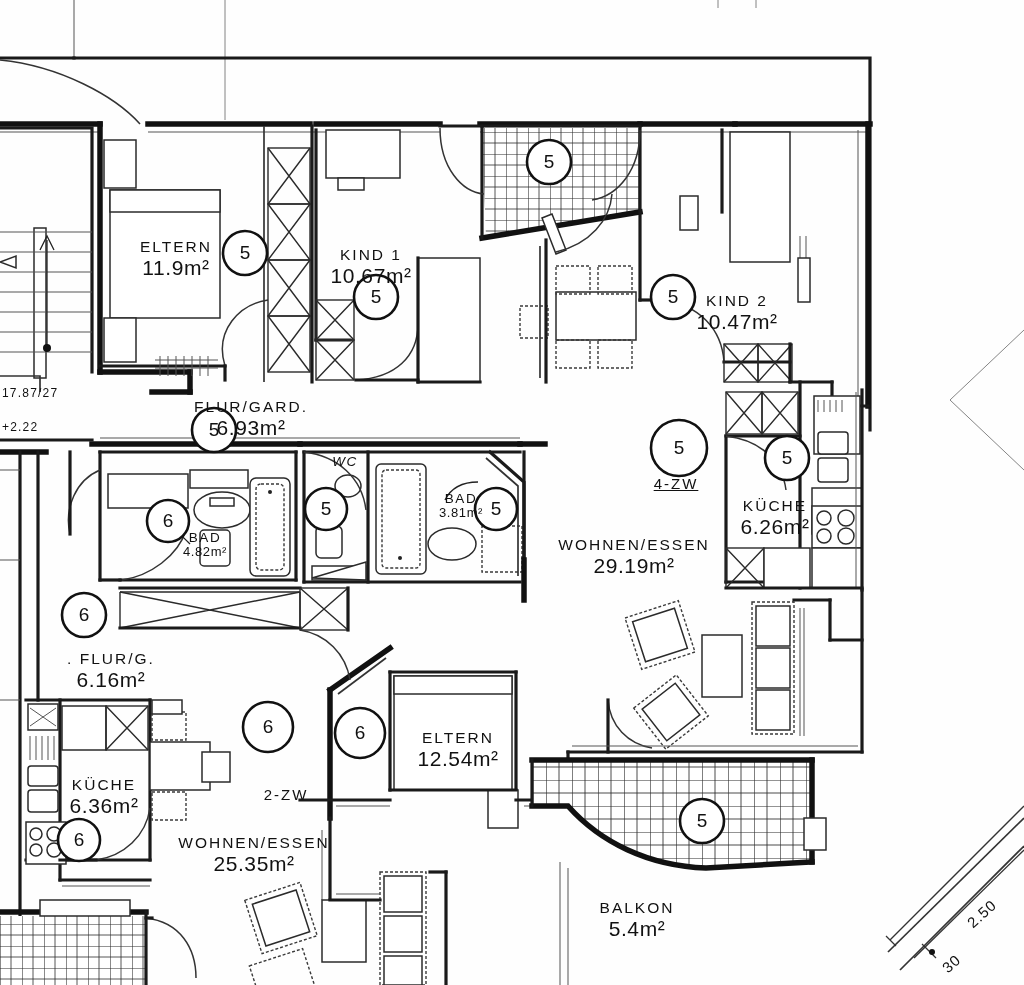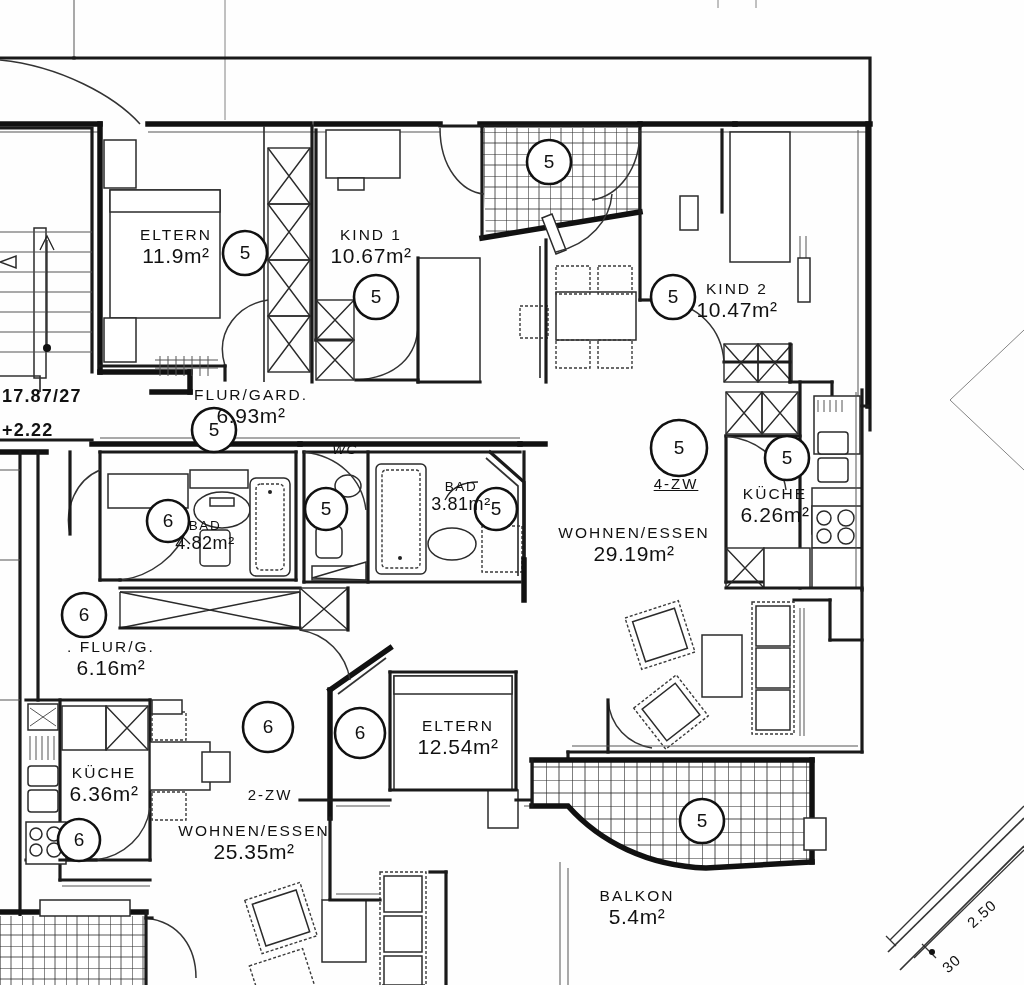--- a/index.html
+++ b/index.html
@@ -29,30 +29,30 @@
     position:absolute;
     font-family:"Liberation Sans",sans-serif;
     color:#111;
     white-space:nowrap;
     letter-spacing:0.8px;
     font-weight:400;
     line-height:1.14;
     text-align:center;
     transform:translateX(-50%);
   }
-  .lbl .nm{display:block;font-size:15.5px;letter-spacing:2px;}
+  .lbl .nm{display:block;font-size:15.5px;letter-spacing:2px;margin-top:12px;}
   .lbl .ar{display:block;font-size:21px;letter-spacing:0.6px;}
   .lbl.small .nm{font-size:13.5px;letter-spacing:1.6px;}
-  .lbl.small .ar{font-size:18px;}
+  .lbl.small .ar{font-size:13px;}
   .zw{
     position:absolute;font-size:15px;color:#111;letter-spacing:2px;
     transform:translateX(-50%);white-space:nowrap;
   }
   .edge-note{
-    position:absolute;font-size:18px;color:#111;letter-spacing:1.2px;white-space:nowrap;font-weight:bold;
+    position:absolute;font-size:12px;color:#111;letter-spacing:1.2px;white-space:nowrap;
   }
   .mknum{
     position:absolute;font-size:19px;color:#111;
     transform:translate(-50%,-50%);
     font-family:"Liberation Sans",sans-serif;
   }
   .dimtxt{
     position:absolute;font-size:15px;color:#111;letter-spacing:1px;
     transform-origin:center center;white-space:nowrap;
   }
@@ -464,21 +464,21 @@
         <circle cx="268" cy="727" r="25" class="marker-c"></circle>
         <circle cx="360" cy="733" r="25" class="marker-c"></circle>
       </g>
 </svg>
 
 <div id="room-labels">
       <div class="lbl" style="left: 176px; top: 226px;">
         <span class="nm">ELTERN</span>
         <span class="ar">11.9m²</span>
       </div>
-      <div class="lbl" style="left: 371px; top: 226px; text-align: center;">
+      <div class="lbl" style="left: 371px; top: 234px; text-align: center;">
         <span class="nm">KIND 1</span>
         <span class="ar">10.67m²</span>
       </div>
       <div class="lbl" style="left: 737px; top: 280px;">
         <span class="nm">KIND 2</span>
         <span class="ar">10.47m²</span>
       </div>
       <div class="lbl" style="left: 251px; top: 386px;">
         <span class="nm">FLUR/GARD.</span>
         <span class="ar">6.93m²</span>
@@ -519,21 +519,21 @@
         <span class="ar">25.35m²</span>
       </div>
       <div class="lbl" style="left: 637px; top: 887px;">
         <span class="nm">BALKON</span>
         <span class="ar">5.4m²</span>
       </div>
     </div>
 
 <div id="unit-tags">
       <div class="zw" style="left: 676px; top: 475px; text-decoration: underline;">4-ZW</div>
-      <div class="zw" style="left: 270px; top: 786px;">2-ZW</div>
+      <div class="zw" style="left: 286px; top: 786px;">2-ZW</div>
     </div>
 
 <div id="marker-numbers">
       <div class="mknum" style="left: 245px; top: 253px;">5</div>
       <div class="mknum" style="left: 376px; top: 297px;">5</div>
       <div class="mknum" style="left: 549px; top: 162px;">5</div>
       <div class="mknum" style="left: 673px; top: 297px;">5</div>
       <div class="mknum" style="left: 214px; top: 430px;">5</div>
       <div class="mknum" style="left: 326px; top: 509px;">5</div>
       <div class="mknum" style="left: 496px; top: 509px;">5</div>

